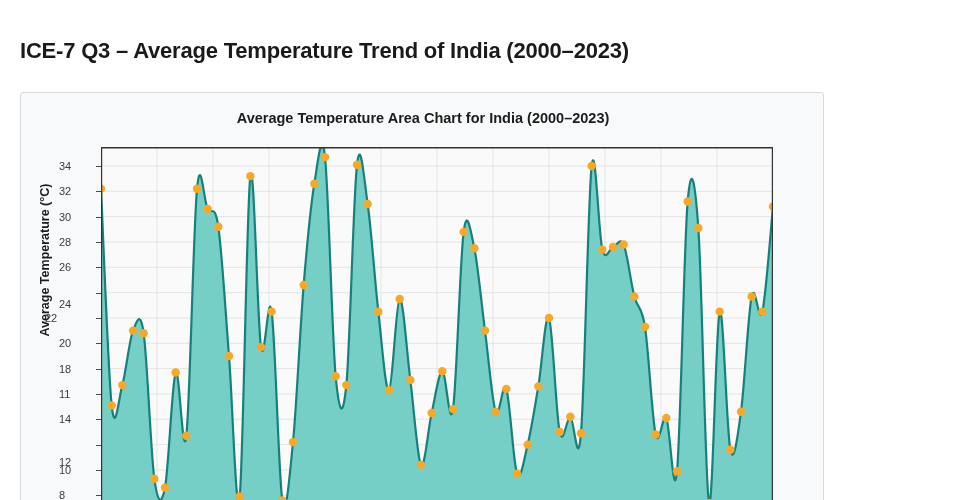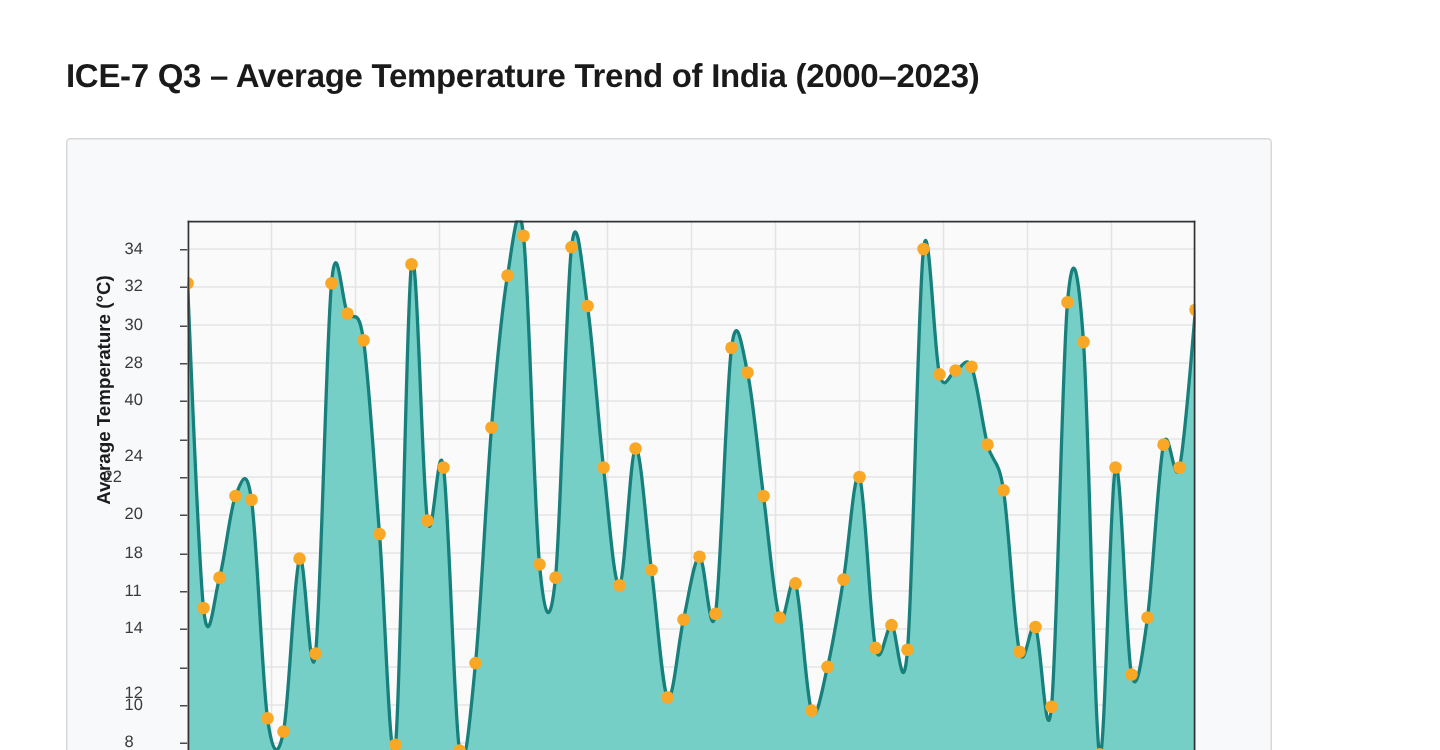--- a/index.html
+++ b/index.html
@@ -9,21 +9,20 @@
     height: 500px;
     overflow: hidden;
     background: #ffffff;
     font-family: "Liberation Sans", sans-serif;
   }
   #root {
     position: relative;
     width: 790px;
     height: 500px;
     background: #ffffff;
-    margin-left: 24px;
   }
   #page-title {
     position: absolute;
     left: 20px;
     top: 38px;
     font-size: 22px;
     font-weight: bold;
     color: #1a1a1a;
     letter-spacing: -0.2px;
     white-space: nowrap;
@@ -86,20 +85,21 @@
 </style>
 </head>
 <body>
 
 <div id="root">
 
   <div id="page-title">ICE-7 Q3 – Average Temperature Trend of India (2000–2023)</div>
 
   <div id="chart-card">
 
+    <div id="chart-title">Average Temperature Area Chart for India (2000–2023)</div>
 
     <div id="y-axis-label">Average Temperature (°C)</div>
 
     <div id="y-ticks">
         <div class="tick-label" style="left: 38px; top: 402.27px;">8</div>
         <div class="tick-mark" style="left: 75px; top: 402.27px;"></div>
         <div class="tick-label" style="left: 38px; top: 376.941px;">10</div>
         <div class="tick-mark" style="left: 75px; top: 376.941px;"></div>
         <div class="tick-label" style="left: 38px; top: 369px;">12</div>
         <div class="tick-mark" style="left: 75px; top: 351.612px;"></div>
@@ -108,21 +108,21 @@
         <div class="tick-label" style="left: 38px; top: 300.955px;">11</div>
         <div class="tick-mark" style="left: 75px; top: 300.955px;"></div>
         <div class="tick-label" style="left: 38px; top: 275.626px;">18</div>
         <div class="tick-mark" style="left: 75px; top: 275.626px;"></div>
         <div class="tick-label" style="left: 38px; top: 250.298px;">20</div>
         <div class="tick-mark" style="left: 75px; top: 250.298px;"></div>
         <div class="tick-label" style="left: 24px; top: 224.969px;">22</div>
         <div class="tick-mark" style="left: 75px; top: 224.969px;"></div>
         <div class="tick-label" style="left: 38px; top: 211px;">24</div>
         <div class="tick-mark" style="left: 75px; top: 199.64px;"></div>
-        <div class="tick-label" style="left: 38px; top: 174.311px;">40</div>
+        <div class="tick-label" style="left: 38px; top: 174.311px;">26</div>
         <div class="tick-mark" style="left: 75px; top: 174.311px;"></div>
         <div class="tick-label" style="left: 38px; top: 148.983px;">28</div>
         <div class="tick-mark" style="left: 75px; top: 148.983px;"></div>
         <div class="tick-label" style="left: 38px; top: 123.654px;">30</div>
         <div class="tick-mark" style="left: 75px; top: 123.654px;"></div>
         <div class="tick-label" style="left: 38px; top: 98.3253px;">32</div>
         <div class="tick-mark" style="left: 75px; top: 98.3253px;"></div>
         <div class="tick-label" style="left: 38px; top: 72.9965px;">34</div>
         <div class="tick-mark" style="left: 75px; top: 72.9965px;"></div>
       </div>

